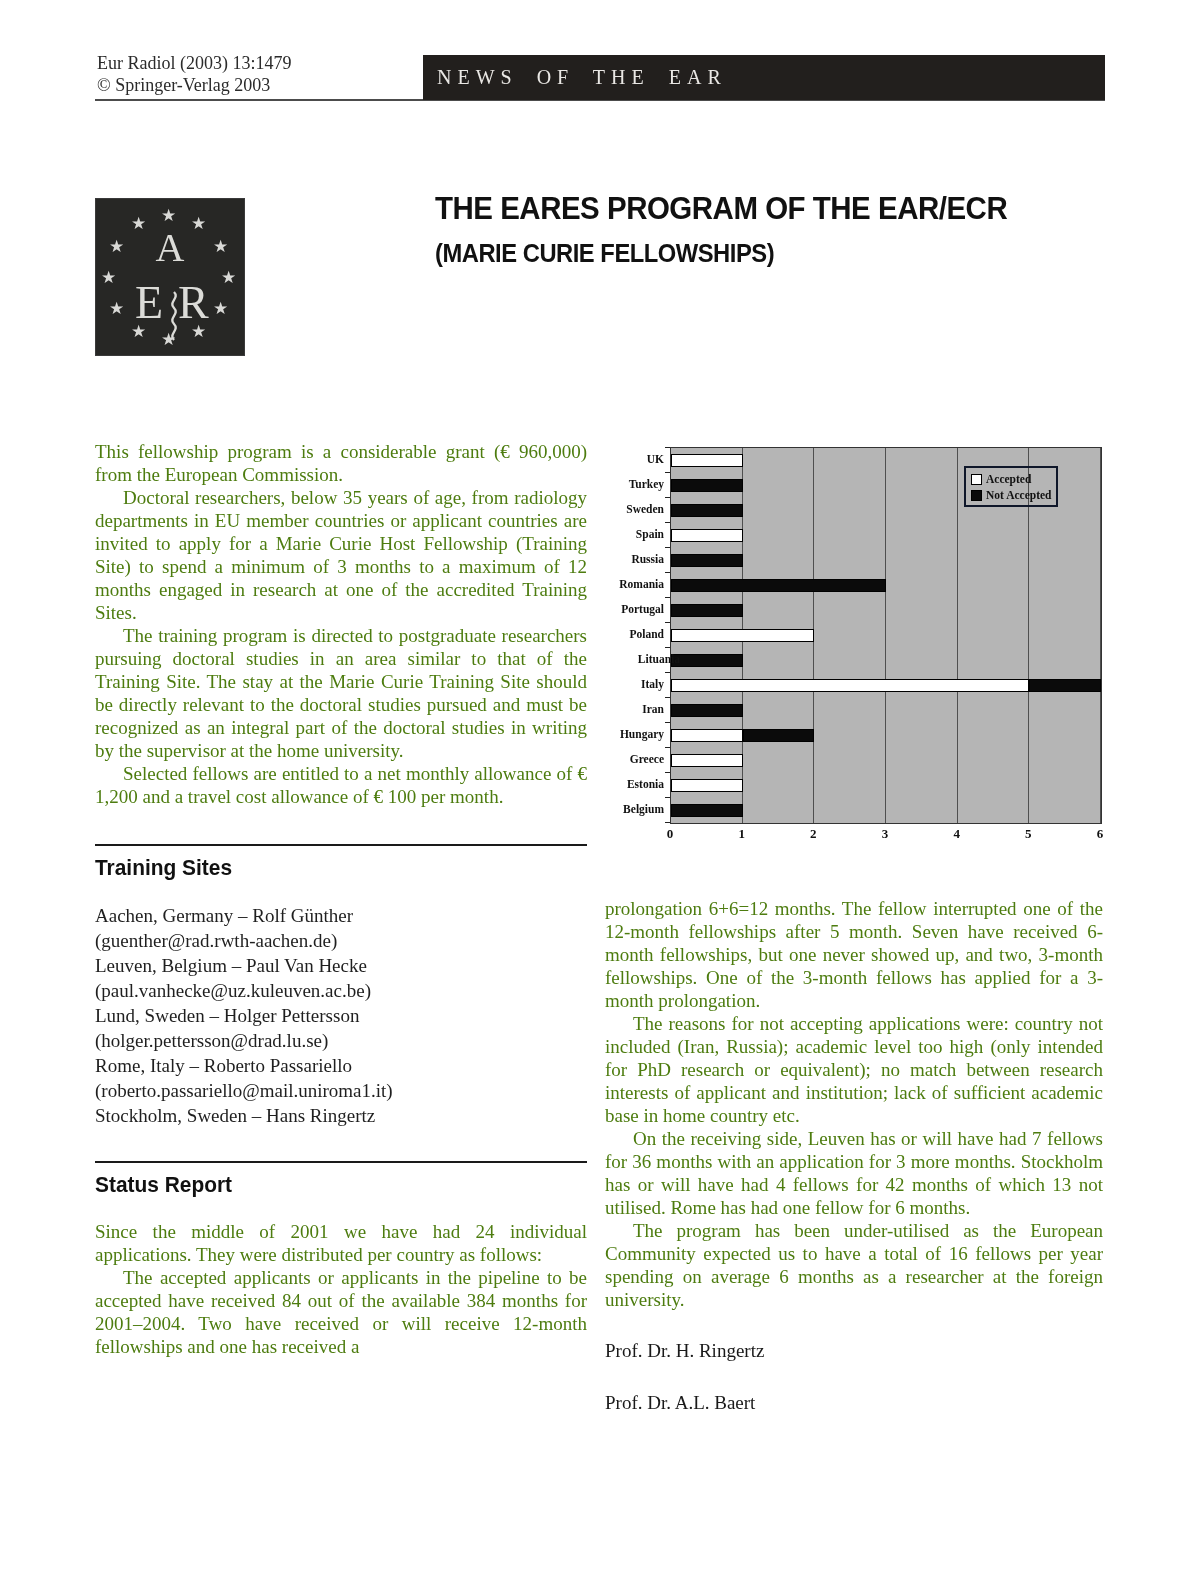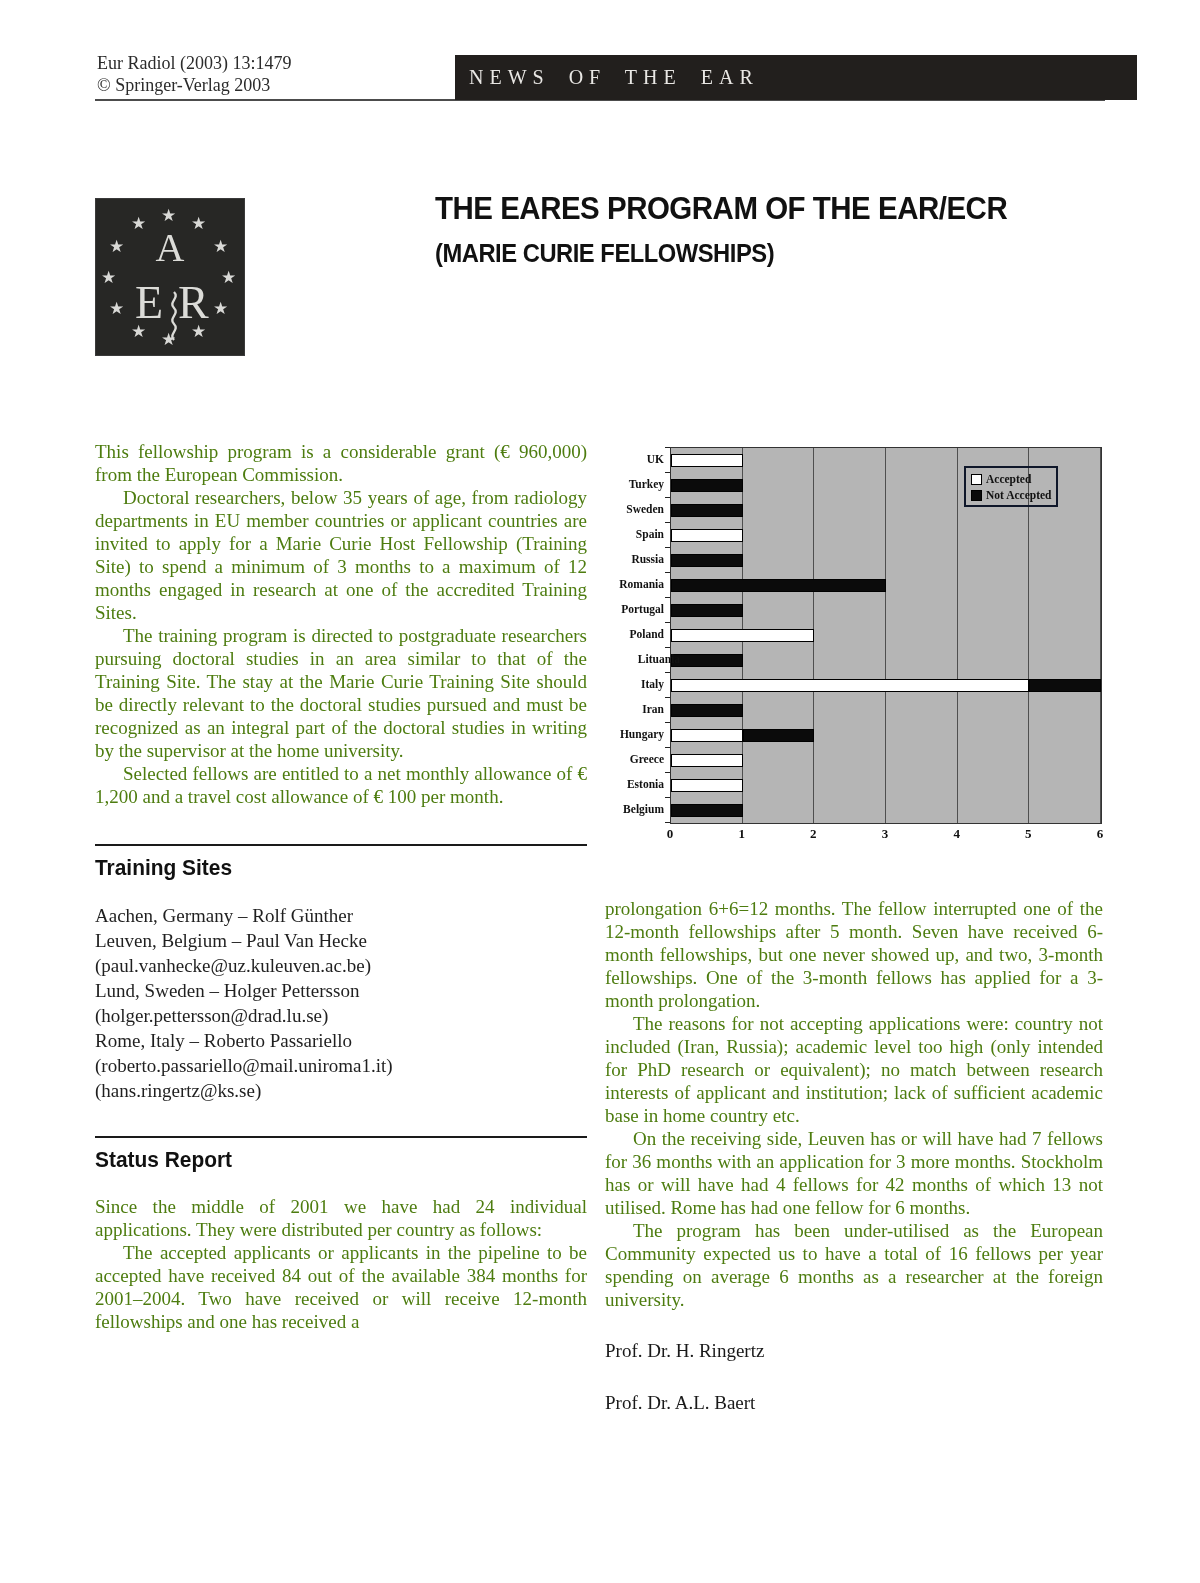--- a/index.html
+++ b/index.html
@@ -7,21 +7,21 @@
         font-family:"Liberation Serif",serif;color:#1a1a1a;}
 
   
   .watermark{position:absolute;left:26px;top:26px;font-family:"Liberation Sans",sans-serif;
              font-size:35px;color:#8f8f8f;letter-spacing:0px;z-index:5;}
 
   
   .header-ref{position:absolute;left:97px;top:52px;font-size:18px;line-height:22px;color:#2b2b2b;z-index:4;}
   .header-rule{position:absolute;left:95px;top:99px;width:1010px;height:2px;background:#4c4c4c;}
   .banner{position:absolute;left:423px;top:55px;width:682px;height:45px;background:#221f1d;
-          display:flex;align-items:center;z-index:3;margin-left:32px;}
+          display:flex;align-items:center;z-index:3;}
   .banner span{color:#e9e7e4;font-family:"Liberation Serif",serif;font-size:20px;
                letter-spacing:6px;word-spacing:8px;padding-left:14px;}
 
   
   .logo{position:absolute;left:95px;top:198px;width:150px;height:158px;background:#272725;
         overflow:hidden;box-shadow:0 0 0 1px #3a3a3a inset;}
   .logo .star{position:absolute;color:#d9d9d6;font-size:17px;line-height:17px;}
   .logo .l-a{position:absolute;left:0;width:100%;top:30px;text-align:center;
              color:#dcdcd8;font-size:40px;line-height:40px;font-family:"Liberation Serif",serif;}
   .logo .l-e{position:absolute;left:40px;top:82px;color:#dcdcd8;font-size:46px;line-height:46px;
@@ -115,27 +115,28 @@
     <div class="body-text" id="intro-paras">
         <p>This fellowship program is a considerable grant (€ 960,000) from the European Commission.</p>
         <p class="indent">Doctoral researchers, below 35 years of age, from radiology departments in EU member countries or applicant countries are invited to apply for a Marie Curie Host Fellowship (Training Site) to spend a minimum of 3 months to a maximum of 12 months engaged in research at one of the accredited Training Sites.</p>
         <p class="indent">The training program is directed to postgraduate researchers pursuing doctoral studies in an area similar to that of the Training Site. The stay at the Marie Curie Training Site should be directly relevant to the doctoral studies pursued and must be recognized as an integral part of the doctoral studies in writing by the supervisor at the home university.</p>
         <p class="indent">Selected fellows are entitled to a net monthly allowance of € 1,200 and a travel cost allowance of € 100 per month.</p>
       </div>
     <div class="rule"></div>
     <h3>Training Sites</h3>
     <div class="training-list" id="training-list">
         <div>Aachen, Germany – Rolf Günther</div>
+        <div>(guenther@rad.rwth-aachen.de)</div>
         <div>Leuven, Belgium – Paul Van Hecke</div>
         <div>(paul.vanhecke@uz.kuleuven.ac.be)</div>
         <div>Lund, Sweden – Holger Pettersson</div>
         <div>(holger.pettersson@drad.lu.se)</div>
         <div>Rome, Italy – Roberto Passariello</div>
         <div>(roberto.passariello@mail.uniroma1.it)</div>
-        <div>(hans.ringertz@ks.se)</div>
+        <div>Stockholm, Sweden – Hans Ringertz</div>
       </div>
     <div class="rule" style="margin-top:33px;"></div>
     <h3>Status Report</h3>
     <div class="body-text status-paras" id="status-paras">
         <p>Since the middle of 2001 we have had 24 individual applications. They were distributed per country as follows:</p>
         <p class="indent">The accepted applicants or applicants in the pipeline to be accepted have received 84 out of the available 384 months for 2001–2004. Two have received or will receive 12-month fellowships and one has received a</p>
       </div>
   </div>
 
   <div class="chart" id="chart">

